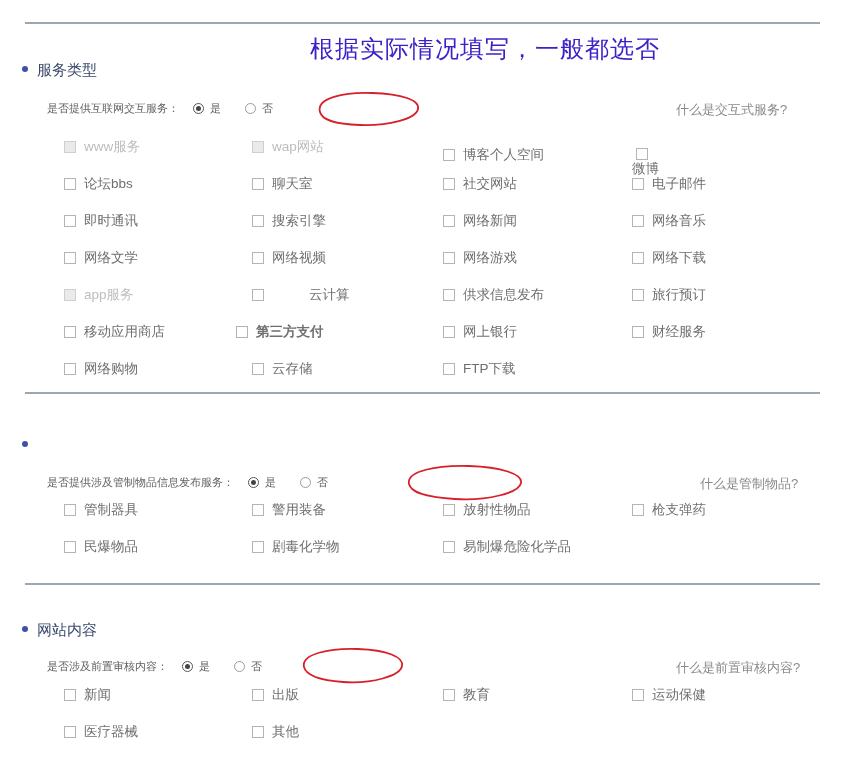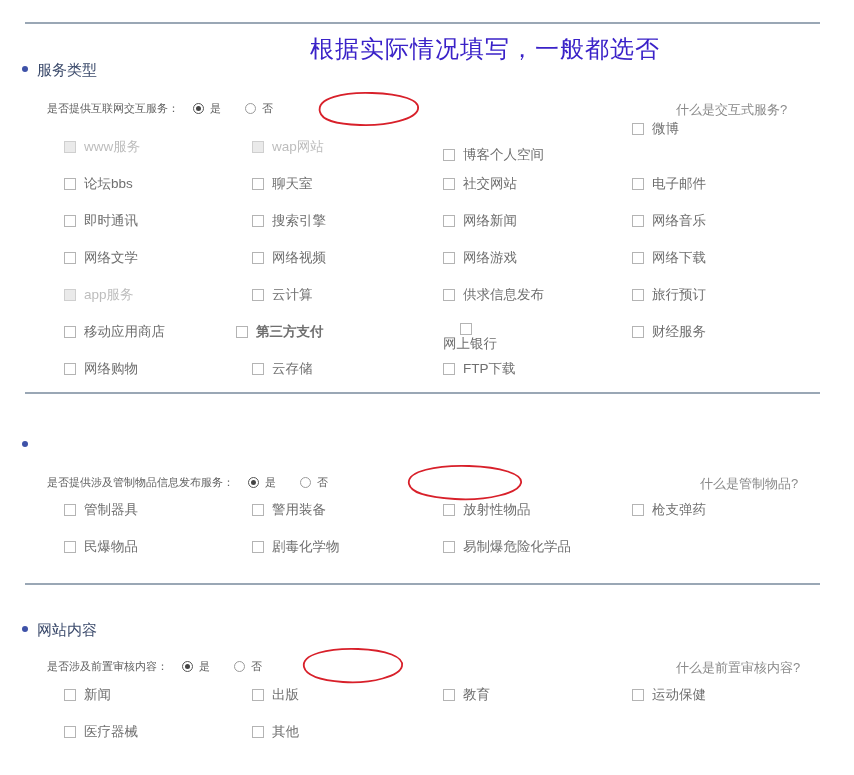--- a/index.html
+++ b/index.html
@@ -194,21 +194,21 @@
           <span>www服务</span>
         </div>
         <div class="cbitem disabled" style="left: 252px; top: 138px;">
           <span class="cbox"></span>
           <span>wap网站</span>
         </div>
         <div class="cbitem" style="left: 443px; top: 146px; text-align: center;">
           <span class="cbox"></span>
           <span>博客个人空间</span>
         </div>
-        <div class="cbitem" style="left: 632px; top: 120px;">
+        <div class="cbitem" style="left: 632px; top: 148px; flex-direction: column;">
           <span class="cbox"></span>
           <span>微博</span>
         </div>
         <div class="cbitem" style="left: 64px; top: 175px;">
           <span class="cbox"></span>
           <span>论坛bbs</span>
         </div>
         <div class="cbitem" style="left: 252px; top: 175px;">
           <span class="cbox"></span>
           <span>聊天室</span>
@@ -250,41 +250,41 @@
           <span>网络游戏</span>
         </div>
         <div class="cbitem" style="left: 632px; top: 249px;">
           <span class="cbox"></span>
           <span>网络下载</span>
         </div>
         <div class="cbitem disabled" style="left: 64px; top: 286px;">
           <span class="cbox"></span>
           <span>app服务</span>
         </div>
-        <div class="cbitem" style="left: 252px; top: 286px;">
+        <div class="cbitem" style="left: 252px; top: 286px; gap: 37px;">
           <span class="cbox"></span>
           <span>云计算</span>
         </div>
         <div class="cbitem" style="left: 443px; top: 286px;">
           <span class="cbox"></span>
           <span>供求信息发布</span>
         </div>
         <div class="cbitem" style="left: 632px; top: 286px;">
           <span class="cbox"></span>
           <span>旅行预订</span>
         </div>
         <div class="cbitem" style="left: 64px; top: 323px;">
           <span class="cbox"></span>
           <span>移动应用商店</span>
         </div>
         <div class="cbitem" style="left: 236px; top: 323px; font-weight: bold;">
           <span class="cbox"></span>
           <span>第三方支付</span>
         </div>
-        <div class="cbitem" style="left: 443px; top: 323px; flex-direction: column;">
+        <div class="cbitem" style="left: 443px; top: 323px;">
           <span class="cbox"></span>
           <span>网上银行</span>
         </div>
         <div class="cbitem" style="left: 632px; top: 323px;">
           <span class="cbox"></span>
           <span>财经服务</span>
         </div>
         <div class="cbitem" style="left: 64px; top: 360px;">
           <span class="cbox"></span>
           <span>网络购物</span>

